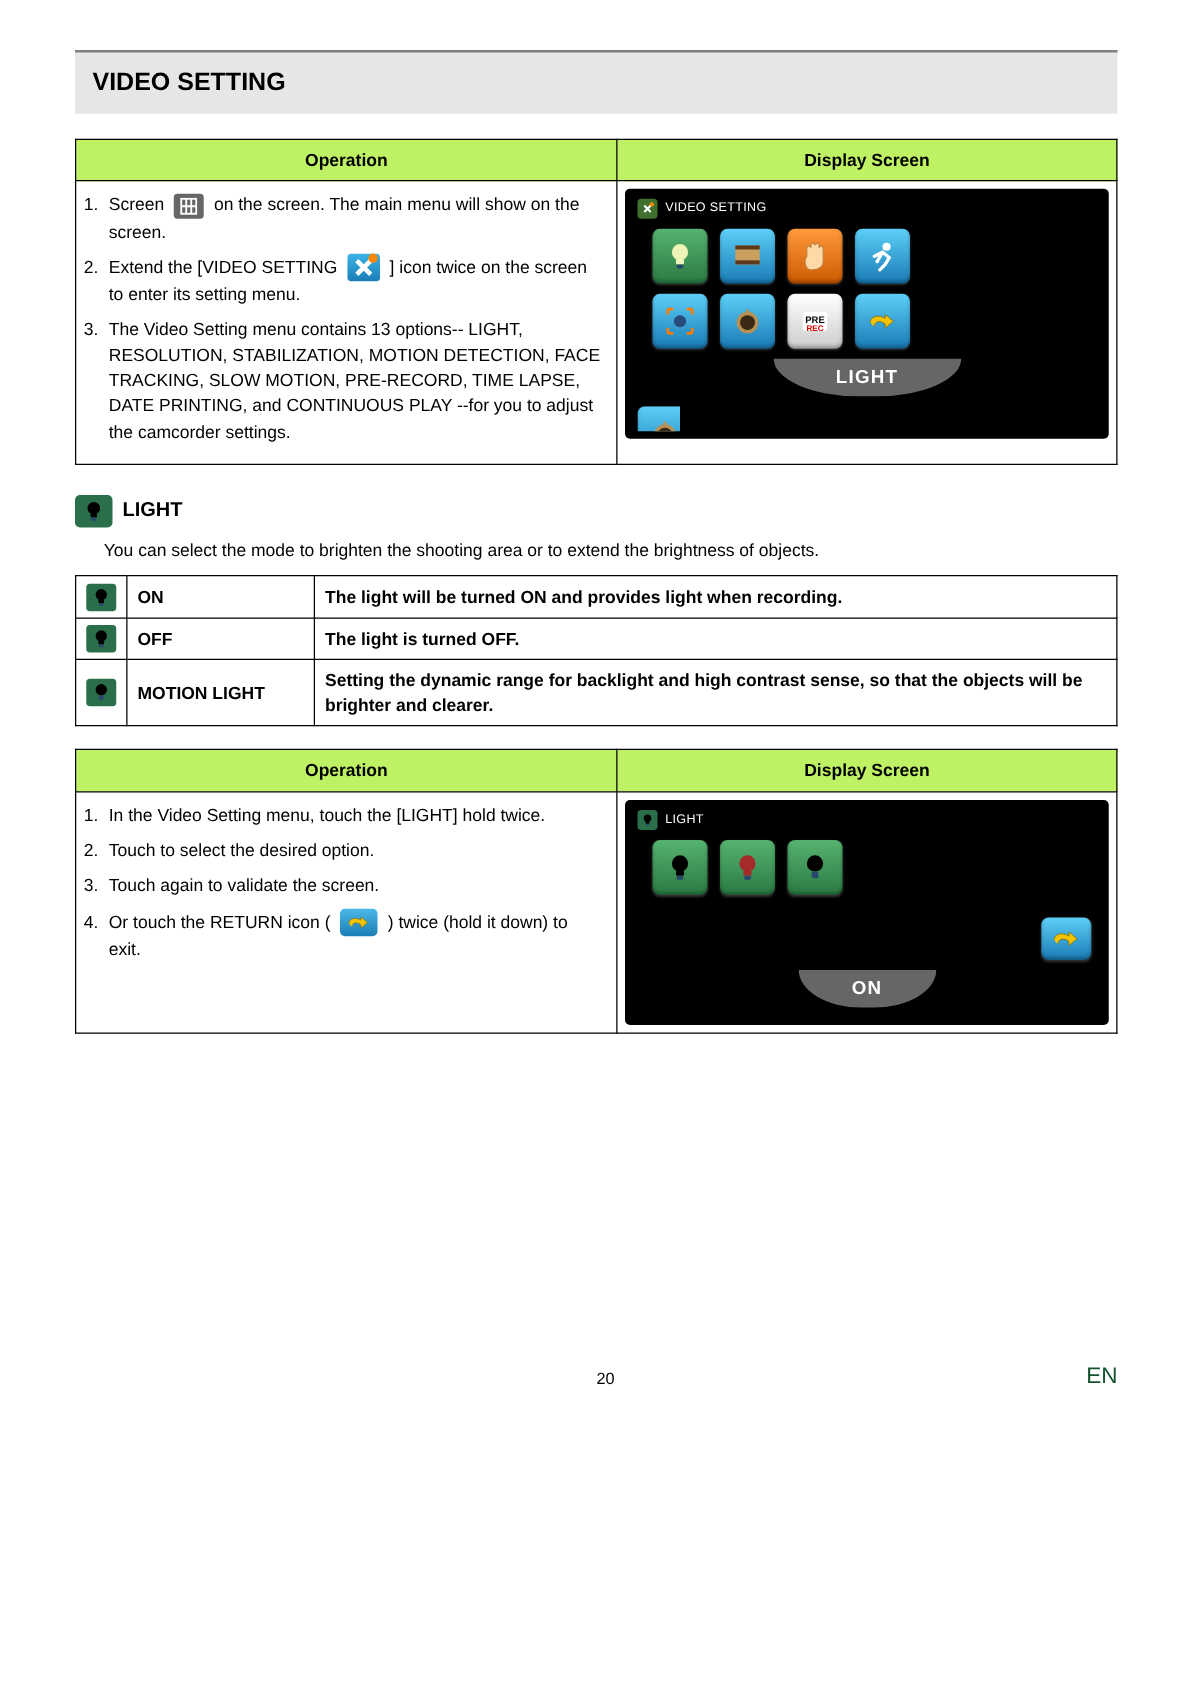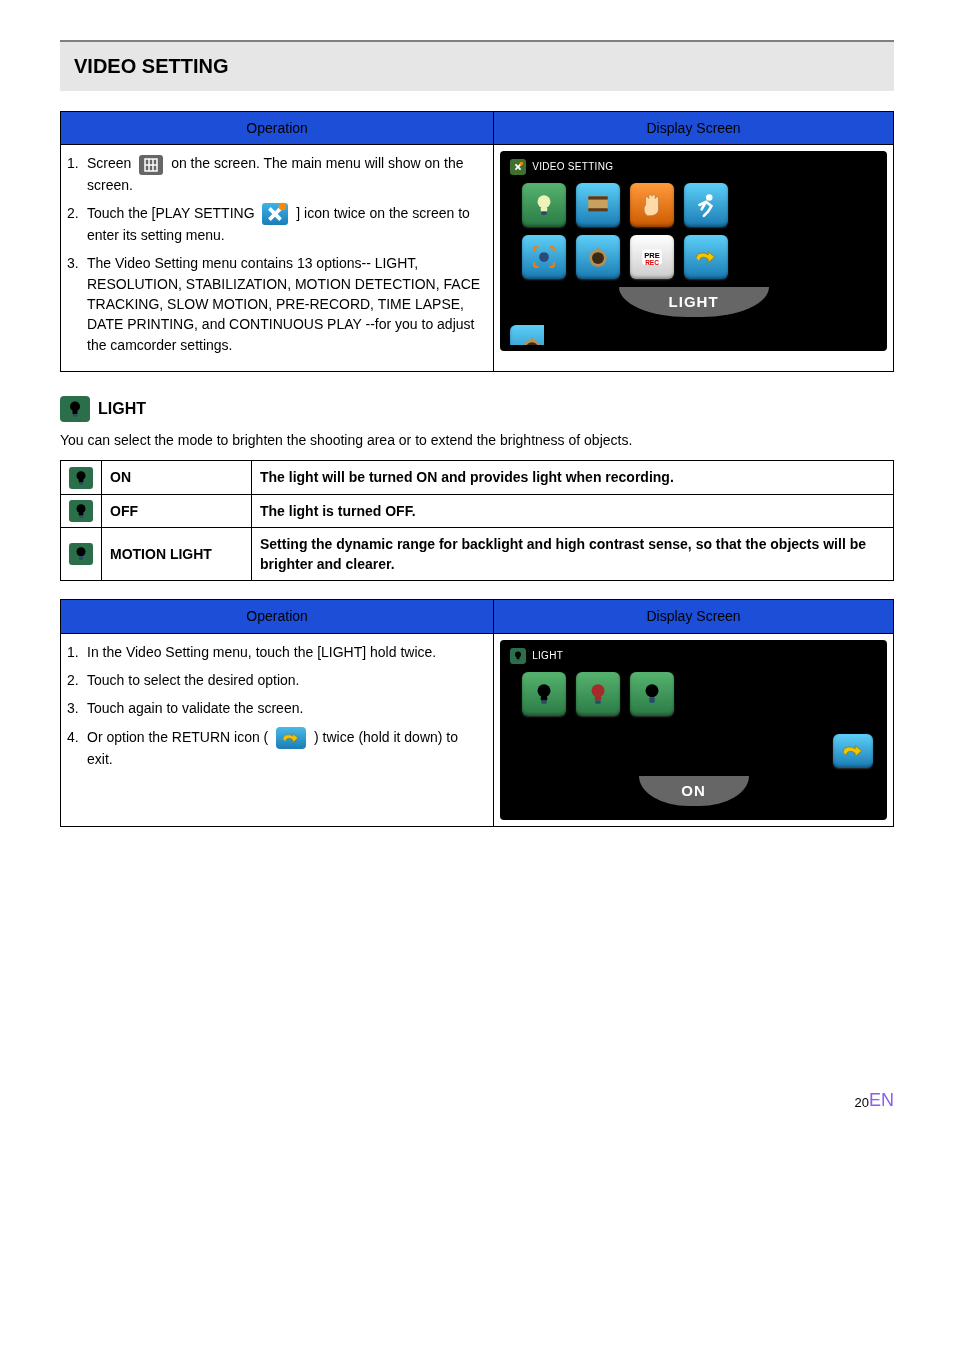--- a/index.html
+++ b/index.html
@@ -1,21 +1,21 @@
 <!DOCTYPE html>
 <html><head>
 <meta charset="utf-8">
 <style>
   * { box-sizing: border-box; margin: 0; padding: 0; }
   body { font-family: Arial, Helvetica, sans-serif; background: #fff; width: 954px; margin: 0 auto; padding: 40px 60px 80px 60px; color: #000; font-size: 14px; line-height: 1.45; }
   .section-header { background: #e6e6e6; border-top: 2px solid #808080; padding: 10px 14px; margin-bottom: 20px; }
   .section-header h2 { font-size: 20px; font-weight: bold; }
   table.op { width: 100%; border-collapse: collapse; margin-bottom: 22px; }
   table.op td, table.op th { border: 1px solid #000; vertical-align: top; }
-  table.op th { background: #1d4ed8; font-weight: normal; text-align: center; padding: 6px; font-size: 14px; }
+  table.op th { background: #bef264; font-weight: bold; text-align: center; padding: 6px; font-size: 14px; }
   table.op td.opcell { padding: 8px 10px 8px 6px; }
   ol.oplist { list-style: none; padding: 0; margin: 0; }
   ol.oplist li { margin-bottom: 8px; display: flex; }
   ol.oplist li .num { min-width: 20px; }
   ol.oplist li .body { flex: 1; }
   .inline-icon { display: inline-flex; align-items: center; justify-content: center; vertical-align: middle; width: 24px; height: 20px; border-radius: 3px; margin: 0 4px; position: relative; }
   .inline-icon.grid-btn { background: #666; }
   .inline-icon.grid-btn svg { width: 14px; height: 14px; }
   .inline-icon.vs-btn { background: linear-gradient(#3cb3e6,#1a7db8); width: 26px; height: 22px; }
   .inline-icon.return-btn { background: linear-gradient(#4ab9e8,#1b7db5); width: 30px; height: 22px; border-radius: 4px; }
@@ -32,28 +32,28 @@
   .sbtn svg { width:26px; height:26px; }
   .curved-label { text-align:center; margin-top:4px; }
   .curved-label .bar { display:inline-block; background:#666; color:#fff; font-size:15px; font-weight:bold; padding:4px 40px; border-radius: 0 0 60% 60% / 0 0 40px 40px; letter-spacing:1px; min-width:150px; }
   .curved-label.on .bar { min-width:110px; padding:4px 34px; }
   .partial-icon { position:absolute; bottom:6px; left:10px; width:34px; height:20px; overflow:hidden; }
   .partial-icon .sbtn { width:44px; height:44px; }
   .return-row { display:flex; justify-content:flex-end; margin: 18px 4px 8px 0; }
   .return-row .sbtn { width:40px; height:34px; background:linear-gradient(#5dcff7,#197bb5); }
   h3.sub { display:flex; align-items:center; font-size:16px; font-weight:bold; margin: 24px 0 8px 0; }
   h3.sub .hicon { width:30px; height:26px; border-radius:4px; background:#2b6f4a; margin-right:8px; display:flex; align-items:center; justify-content:center; }
-  p.intro { margin-bottom: 10px; }
+  p.intro { margin-bottom: 10px; margin-left: 23px; }
   table.opts { width:100%; border-collapse:collapse; margin-bottom:18px; }
   table.opts td { border:1px solid #000; padding:6px 8px; vertical-align:middle;font-weight:bold; }
   table.opts td.icn { width:40px; text-align:center; padding:4px; }
   table.opts td.lbl { width:150px; font-weight:bold; }
   .footer { display:flex; justify-content:space-between; align-items:flex-end; margin-top:260px; }
-  .page-num { text-align:right; flex:1; font-size:13px; }
-  .lang { font-size:18px; color:#8b5cf6; }
+  .page-num { text-align:center; flex:1; font-size:13px; }
+  .lang { font-size:18px; color:#14532d; }
   .lang-spacer { width:40px; }
 </style>
 </head>
 <body>
 
 <svg width="0" height="0" style="position:absolute">
   <defs>
     <g id="i-bulb">
       <ellipse class="bulb-body" cx="12" cy="9" rx="6" ry="6"></ellipse>
       <rect class="bulb-body" x="9" y="14" width="6" height="4" rx="1"></rect>
@@ -127,21 +127,21 @@
                   <svg viewBox="0 0 14 14">
                     <use href="#i-grid"></use>
                   </svg>
                 </span>
             <span> on the screen. The main menu will show on the screen.</span>
           </span>
         </li>
         <li>
           <span class="num">2.</span>
           <span class="body">
-            <span>Touch the [PLAY SETTING </span>
+            <span>Extend the [VIDEO SETTING </span>
             <span class="inline-icon vs-btn">
                   <svg viewBox="0 0 14 14">
                     <use href="#i-tools"></use>
                   </svg>
                 </span>
             <span> ] icon twice on the screen to enter its setting menu.</span>
           </span>
         </li>
         <li>
           <span class="num">3.</span>
@@ -280,21 +280,21 @@
           <span class="num">2.</span>
           <span class="body">Touch to select the desired option.</span>
         </li>
         <li>
           <span class="num">3.</span>
           <span class="body">Touch again to validate the screen.</span>
         </li>
         <li>
           <span class="num">4.</span>
           <span class="body">
-            <span>Or option the RETURN icon ( </span>
+            <span>Or touch the RETURN icon ( </span>
             <span class="inline-icon return-btn">
                   <svg viewBox="0 0 24 16" width="22" height="14">
                     <use href="#i-return"></use>
                   </svg>
                 </span>
             <span> ) twice (hold it down) to exit.</span>
           </span>
         </li>
       </ol>
     </td>

